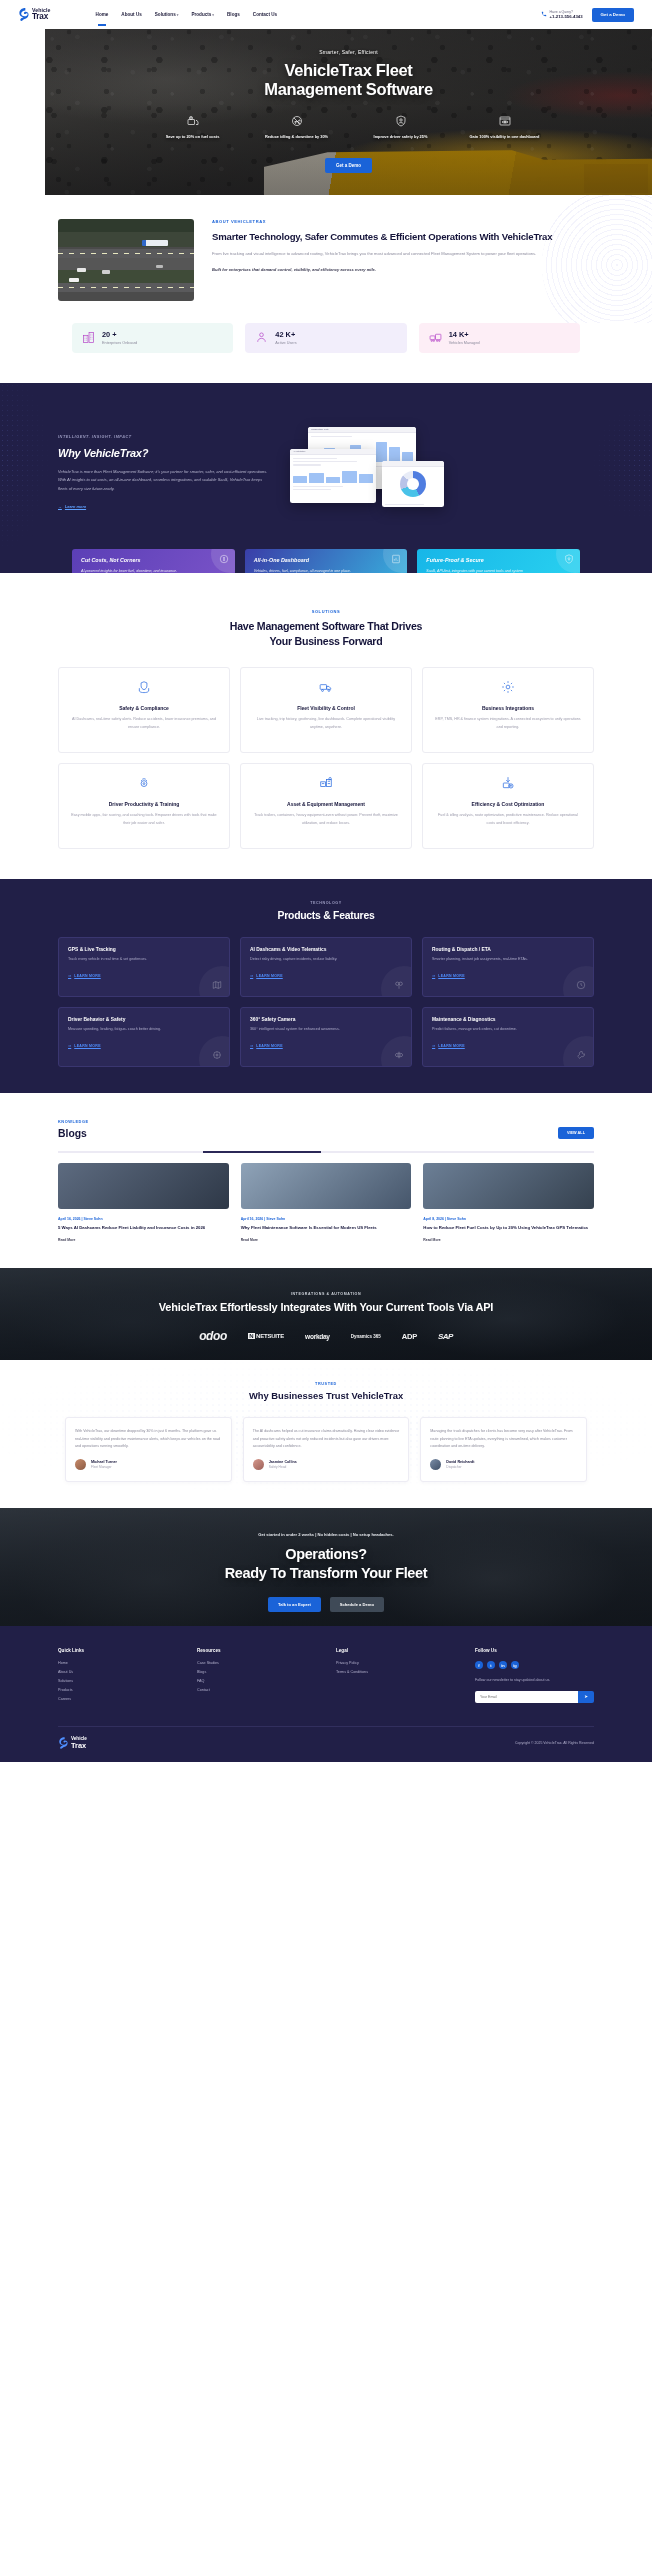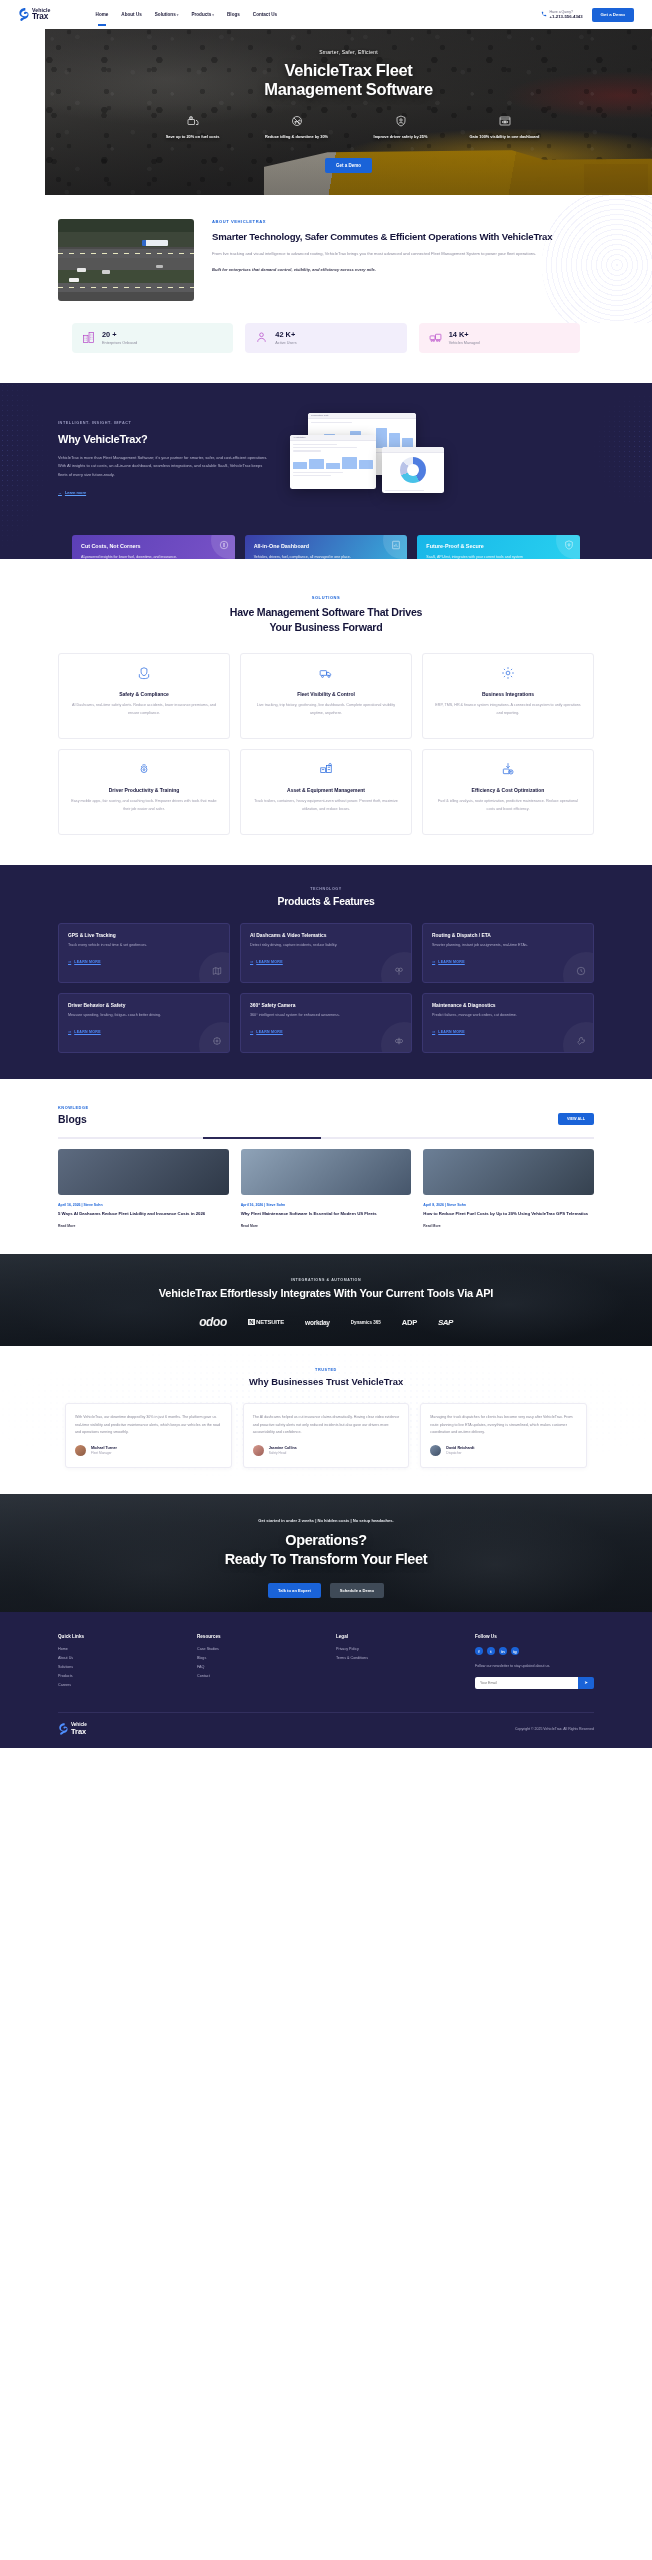--- a/index.html
+++ b/index.html
@@ -98,21 +98,21 @@
 
   
   .stats { display:flex; gap:12px; padding:0 72px 30px; background:#fff; }
   .stat { flex:1; border-radius:4px; padding:8px 10px; display:flex; align-items:center; gap:7px; }
   .s1 { background:#eef8f6; } .s2 { background:#f2eefb; } .s3 { background:#fdeef6; }
   .stat svg { width:13px; height:13px; color:#b545c8; flex-shrink:0; }
   .stat .num { font-size:7.4px; font-weight:800; color:#15143a; line-height:1.1; }
   .stat .lbl { font-size:3.8px; color:#8b8a9c; margin-top:1.5px; }
 
   
-  .why { background:#211f47; padding:26px 0 0; position:relative; overflow:hidden; }
+  .why { background:#211f47; padding:40px 0 0; position:relative; overflow:hidden;font-style:italic; }
   .why:before { content:""; position:absolute; left:-30px; top:0; width:130px; height:190px;
     background-image:radial-gradient(circle, rgba(120,140,255,.4) 0 .7px, transparent .9px);
     background-size:5px 5px; opacity:.55;
     -webkit-mask-image:radial-gradient(ellipse 60% 70% at 20% 40%, #000, transparent 72%);
     mask-image:radial-gradient(ellipse 60% 70% at 20% 40%, #000, transparent 72%); }
   .why:after { content:""; position:absolute; right:-20px; bottom:40px; width:110px; height:140px;
     background-image:radial-gradient(circle, rgba(120,140,255,.35) 0 .7px, transparent .9px);
     background-size:5px 5px; opacity:.5;
     -webkit-mask-image:radial-gradient(ellipse 60% 60% at 70% 50%, #000, transparent 72%);
     mask-image:radial-gradient(ellipse 60% 60% at 70% 50%, #000, transparent 72%); }

